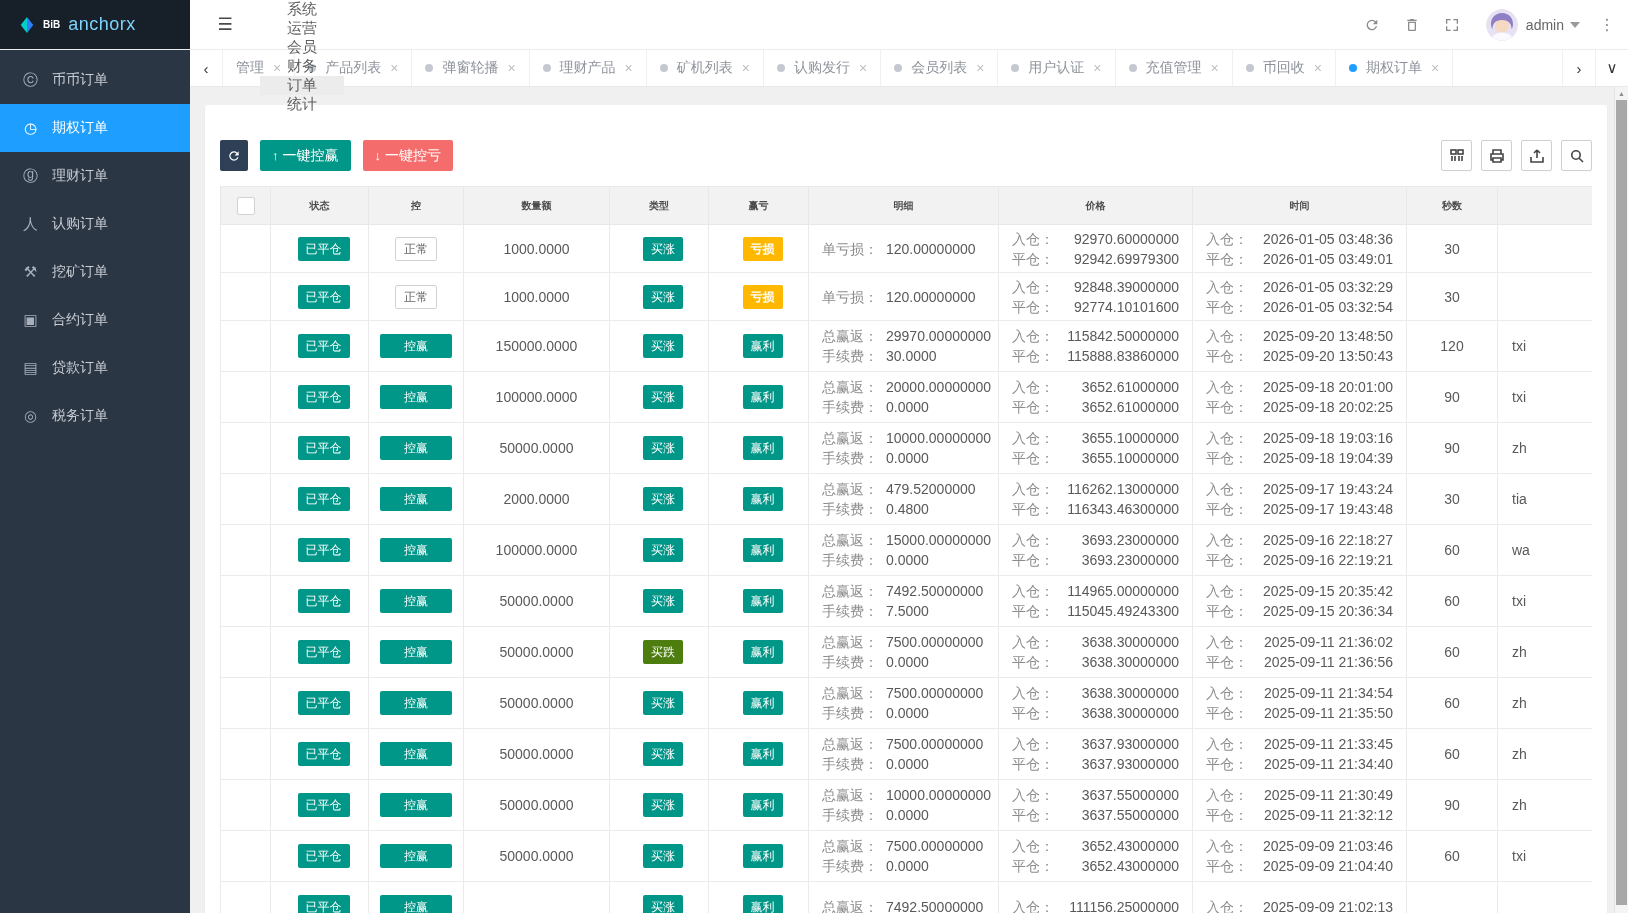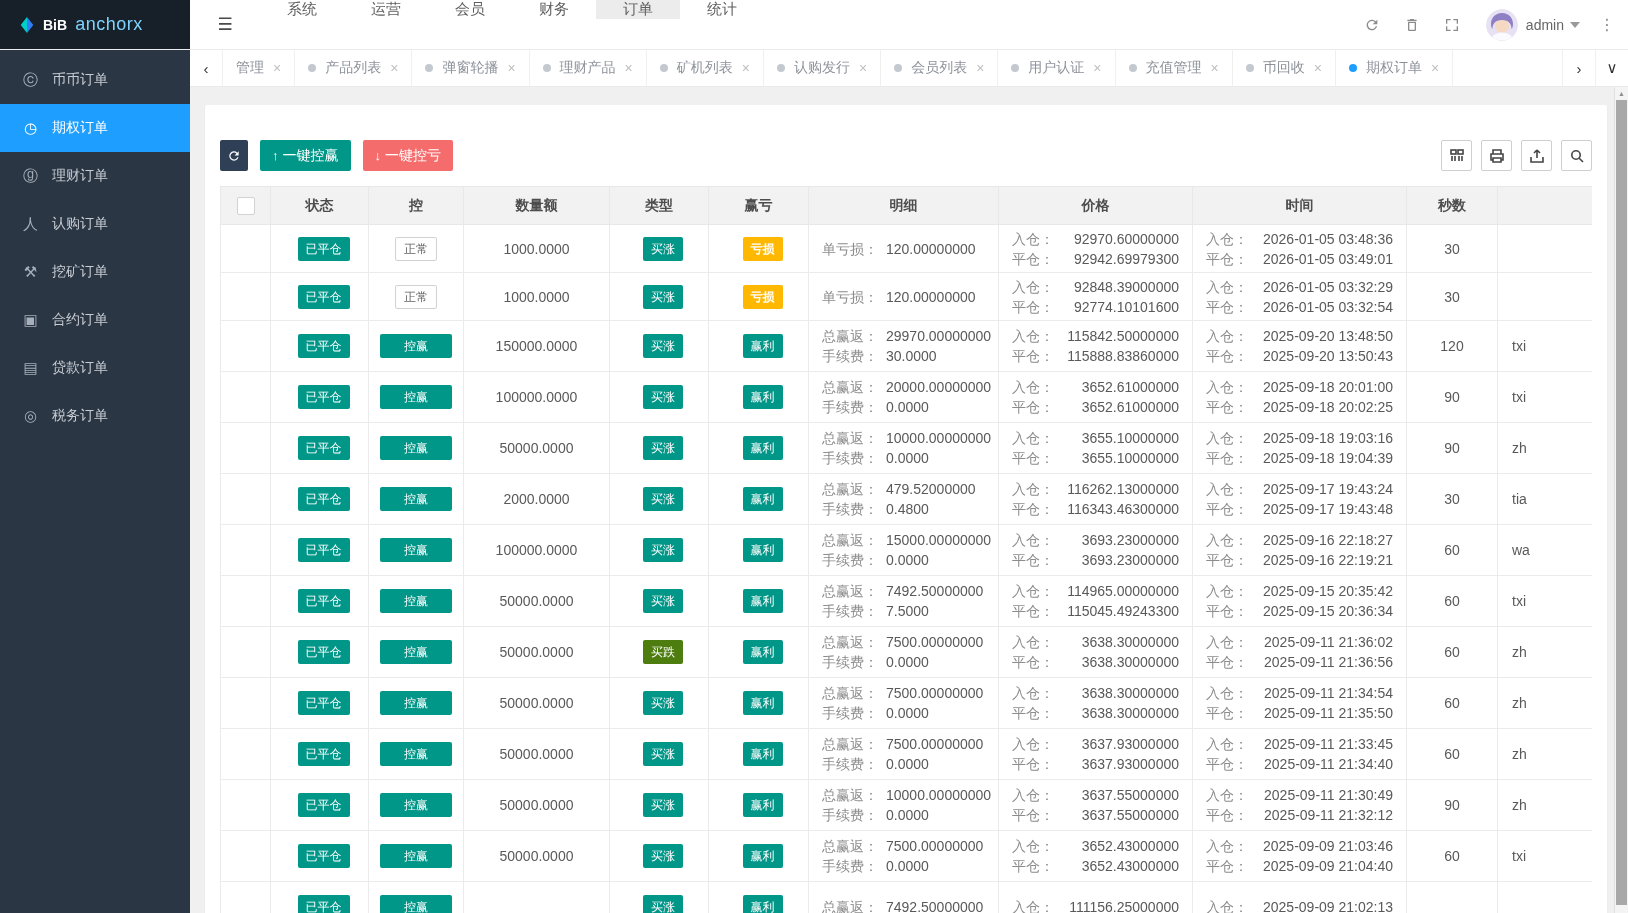--- a/index.html
+++ b/index.html
@@ -3,24 +3,24 @@
 <meta charset="utf-8">
 <style>
   * { margin:0; padding:0; box-sizing:border-box; }
   html,body { background:#e9e9e9; }
   body { font-family:"Liberation Sans","DejaVu Sans",sans-serif; }
   .app { position:relative; width:1628px; height:913px; overflow:hidden; background:#f0f0f0; }
 
   
   .topbar { position:absolute; top:0; left:0; right:0; height:50px; background:#fff; display:flex; align-items:stretch; z-index:6; border-bottom:1px solid #ececec; }
   .logo { width:190px; background:#171f28; display:flex; align-items:center; padding-left:18px; flex:none; }
-  .logo-bib { color:#fff; font-weight:bold; font-size:14px; margin-left:7px; }
+  .logo-bib { color:#fff; font-weight:bold; font-size:10px; margin-left:7px; }
   .logo-name { color:#7dd3fc; font-size:18px; margin-left:8px; letter-spacing:.5px; }
   .burger { width:70px; display:flex; align-items:center; justify-content:center; color:#4a4a4a; font-size:17px; cursor:pointer; }
-  .nav { display:flex; align-items:flex-start; }
+  .nav { display:flex; align-items:flex-end;flex-direction:column; }
   .nav-item { padding:0 27px; display:flex; align-items:center; font-size:15px; color:#5f5f5f; cursor:pointer; }
   .nav-item.active { background:#ececec; }
   .top-right { margin-left:auto; display:flex; align-items:center; padding-right:8px; }
   .top-ico { width:40px; display:flex; justify-content:center; align-items:center; cursor:pointer; }
   .top-ico svg { width:16px; height:16px; fill:#8c8c8c; }
   .avatar { width:32px; height:32px; border-radius:50%; overflow:hidden; margin:0 8px 0 14px; flex:none; }
   .admin-name { font-size:14px; color:#666; margin-right:6px; }
   .caret { width:0; height:0; border-left:5px solid transparent; border-right:5px solid transparent; border-top:6px solid #9a9a9a; margin-right:14px; }
   .more-dots { font-size:16px; color:#8c8c8c; width:26px; text-align:center; cursor:pointer; }
 
@@ -52,21 +52,21 @@
   .btn-green { background:#009688; padding:0 12px; margin-right:12px; }
   .btn-red { background:#f56c6c; padding:0 12px; }
   .btn .arr { font-weight:bold; margin-right:4px; font-size:13px; }
   .tools { margin-left:auto; display:flex; }
   .tool-btn { width:31px; height:31px; border:1px solid #cfcfcf; background:#fff; border-radius:2px; margin-left:9px; display:flex; align-items:center; justify-content:center; cursor:pointer; }
   .tool-btn svg { width:16px; height:16px; fill:none; stroke:#444; stroke-width:1.6; }
 
   
   .tbl-wrap { width:1372px; overflow:hidden; }
   table { width:1457px; table-layout:fixed; border-collapse:collapse; font-size:14px; color:#595959; }
-  th { background:#f2f2f2; height:38px; font-weight:bold; color:#4d4d4d; border:1px solid #e8e8e8; font-size:14px; text-align:center; }
+  th { background:#f2f2f2; height:38px; font-weight:bold; color:#4d4d4d; border:1px solid #e8e8e8; font-size:10px; text-align:center; }
   td { border:1px solid #ebebeb; text-align:center; height:48px; padding:3px 8px; background:#fff; }
   tr.tall td { height:51px; }
   .cbx { display:inline-block; width:18px; height:18px; background:#fff; border:1px solid #d2d2d2; border-radius:2px; vertical-align:middle; cursor:pointer; }
   .badge { display:inline-block; padding:6px 8px; font-size:12px; line-height:1; border-radius:2px; color:#fff;margin-left:8px; }
   .bg-green { background:#009688; }
   .bg-red { background:#4d7c0f; }
   .bg-yellow { background:#ffb800;font-weight:bold; }
   .ctl { display:inline-block; padding:6px 24px; font-size:12px; line-height:1; border-radius:2px; cursor:pointer; }
   .ctl-green { background:#009688; color:#fff; }
   .ctl-outline { background:#fff; border:1px solid #d2d2d2; color:#666; padding:5px 8px; }

